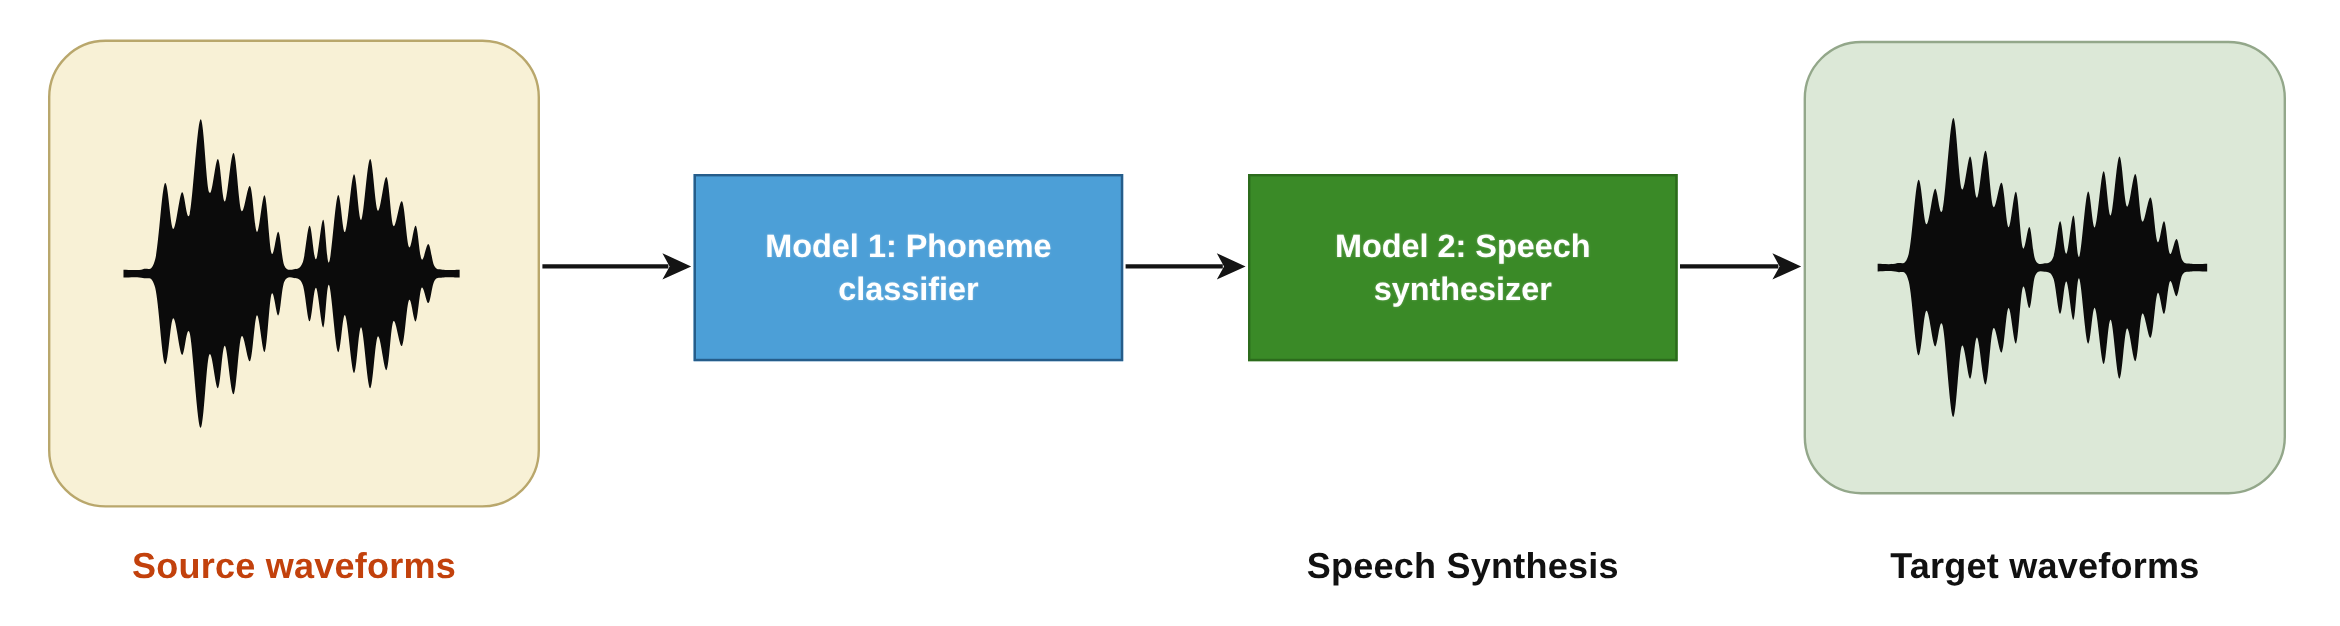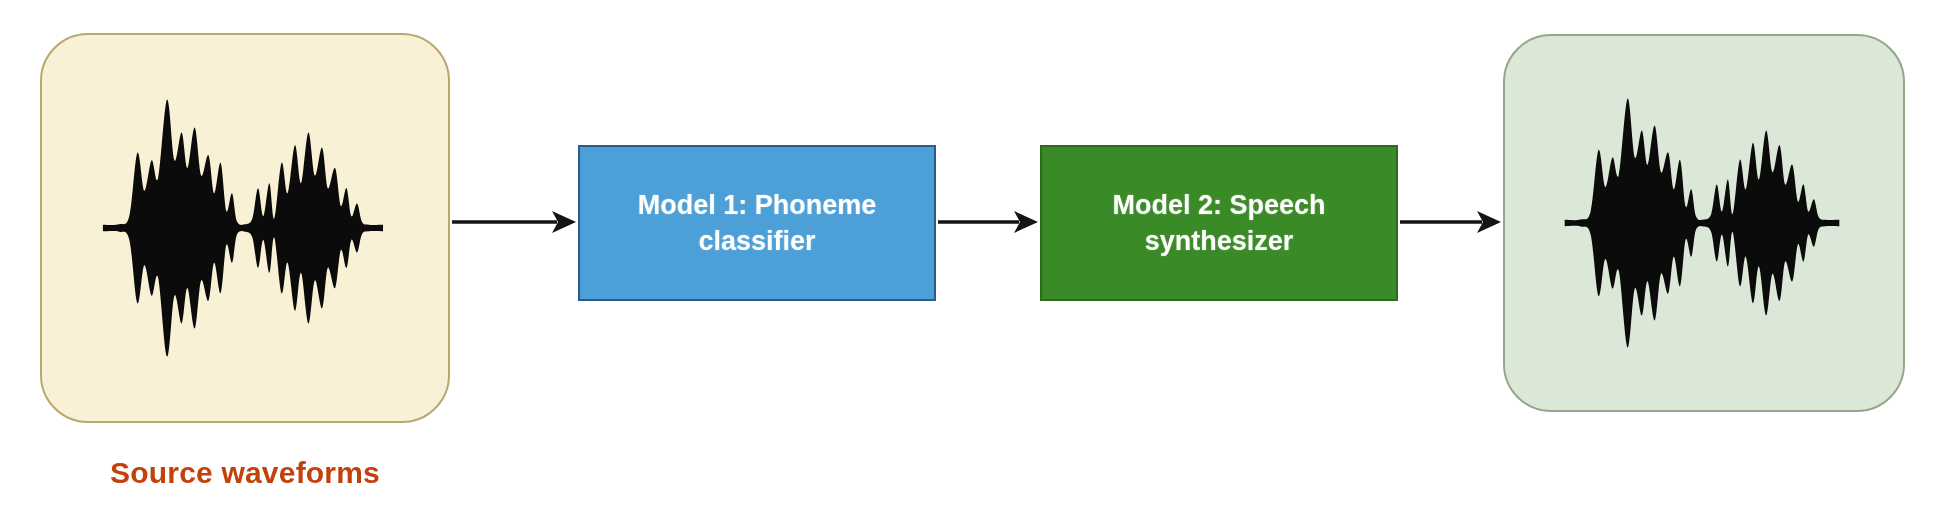--- a/index.html
+++ b/index.html
@@ -64,13 +64,15 @@
     <polygon points="78,4 102,15 78,26 84,15" fill="#141414"></polygon>
   </svg>
 
   <div class="wavebox" id="box-target" style="background-color: rgb(220, 232, 215); border-color: rgb(147, 167, 138);">
     <svg class="wave-svg" viewBox="0 0 410 390" preserveAspectRatio="none">
       <path class="wavepath" d="M61.5,191.7C64.2,191.6,73.5,192.7,77.9,191.3C82.3,189.8,85.1,195.0,88.2,183.0C91.2,170.9,93.8,123.2,96.3,119.0C98.9,114.7,100.9,156.1,103.3,157.4C105.7,158.6,108.4,128.8,110.7,126.6C113.0,124.5,114.7,154.8,117.3,144.6C119.9,134.3,123.5,68.2,126.3,65.2C129.0,62.2,131.2,121.1,133.7,126.6C136.1,132.2,138.9,97.2,141.0,98.5C143.2,99.8,144.6,135.2,146.8,134.3C149.0,133.5,151.8,92.1,154.2,93.4C156.5,94.6,158.4,137.3,160.7,142.0C163.0,146.7,165.9,118.5,168.1,121.5C170.3,124.5,171.8,158.6,173.8,159.9C175.9,161.2,178.4,126.2,180.4,129.2C182.4,132.2,184.2,172.7,186.1,177.8C188.1,183.0,190.1,158.2,191.9,159.9C193.7,161.6,194.6,182.9,196.8,188.1C199.0,193.3,202.4,191.7,205.0,191.3C207.6,190.9,210.2,191.6,212.4,185.5C214.6,179.4,216.3,155.2,218.1,154.8C220.0,154.4,221.5,183.8,223.5,183.0C225.4,182.1,227.8,149.3,229.6,149.7C231.4,150.1,232.5,188.9,234.5,185.5C236.6,182.1,239.6,133.5,241.9,129.2C244.2,124.9,245.8,162.9,248.0,159.9C250.3,156.9,253.2,113.0,255.4,111.3C257.7,109.6,259.3,151.8,261.6,149.7C263.8,147.5,266.6,99.8,269.0,98.5C271.3,97.2,273.2,139.4,275.5,142.0C277.8,144.6,280.7,111.7,282.9,113.8C285.1,116.0,286.5,151.4,288.6,154.8C290.8,158.2,293.8,131.3,296.0,134.3C298.2,137.3,299.8,169.3,301.8,172.7C303.7,176.1,305.7,153.1,307.5,154.8C309.3,156.5,310.6,180.4,312.4,183.0C314.2,185.5,316.4,169.2,318.2,170.2C319.9,171.1,321.1,185.1,323.1,188.7C325.1,192.3,326.5,191.2,330.1,191.7C333.6,192.2,342.0,191.7,344.4,191.7L344.4,198.3C342.0,198.3,333.6,197.8,330.1,198.3C326.5,198.8,325.1,197.7,323.1,201.3C321.1,204.9,319.9,218.9,318.2,219.8C316.4,220.8,314.2,204.5,312.4,207.0C310.6,209.6,309.3,233.5,307.5,235.2C305.7,236.9,303.7,213.9,301.8,217.3C299.8,220.7,298.2,252.7,296.0,255.7C293.8,258.7,290.8,231.8,288.6,235.2C286.5,238.6,285.1,274.0,282.9,276.2C280.7,278.3,277.8,245.4,275.5,248.0C273.2,250.6,271.3,292.8,269.0,291.5C266.6,290.2,263.8,242.5,261.6,240.3C259.3,238.2,257.7,280.4,255.4,278.7C253.2,277.0,250.3,233.1,248.0,230.1C245.8,227.1,244.2,265.1,241.9,260.8C239.6,256.5,236.6,207.9,234.5,204.5C232.5,201.1,231.4,239.9,229.6,240.3C227.8,240.7,225.4,207.9,223.5,207.0C221.5,206.2,220.0,235.6,218.1,235.2C216.3,234.8,214.6,210.6,212.4,204.5C210.2,198.4,207.6,199.1,205.0,198.7C202.4,198.3,199.0,196.7,196.8,201.9C194.6,207.1,193.7,228.4,191.9,230.1C190.1,231.8,188.1,207.0,186.1,212.2C184.2,217.3,182.4,257.8,180.4,260.8C178.4,263.8,175.9,228.8,173.8,230.1C171.8,231.4,170.3,265.5,168.1,268.5C165.9,271.5,163.0,243.3,160.7,248.0C158.4,252.7,156.5,295.4,154.2,296.6C151.8,297.9,149.0,256.5,146.8,255.7C144.6,254.8,143.2,290.2,141.0,291.5C138.9,292.8,136.1,257.8,133.7,263.4C131.2,268.9,129.0,327.8,126.3,324.8C123.5,321.8,119.9,255.7,117.3,245.4C114.7,235.2,113.0,265.5,110.7,263.4C108.4,261.2,105.7,231.4,103.3,232.6C100.9,233.9,98.9,275.3,96.3,271.0C93.8,266.8,91.2,219.1,88.2,207.0C85.1,195.0,82.3,200.2,77.9,198.7C73.5,197.3,64.2,198.4,61.5,198.3Z" fill="#0b0b0b"></path>
     </svg>
   </div>
 
   <div class="caption" id="cap-source" style="color: #c2410c;">Source waveforms</div>
+  <div class="caption" id="cap-model2" style="color: rgb(17, 17, 17);">Speech Synthesis</div>
+  <div class="caption" id="cap-target" style="color: rgb(17, 17, 17);">Target waveforms</div>
 </div>
 
 </body></html>

